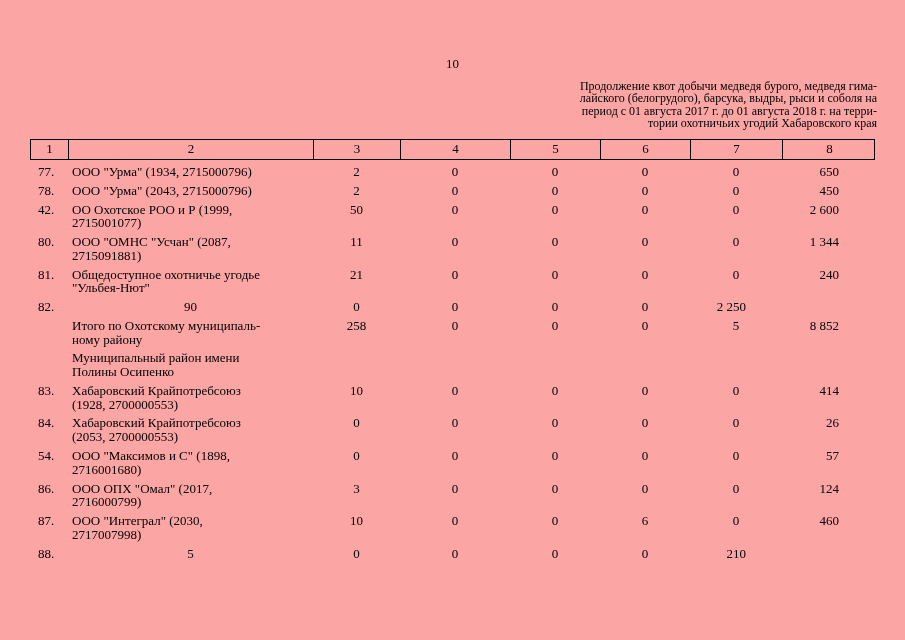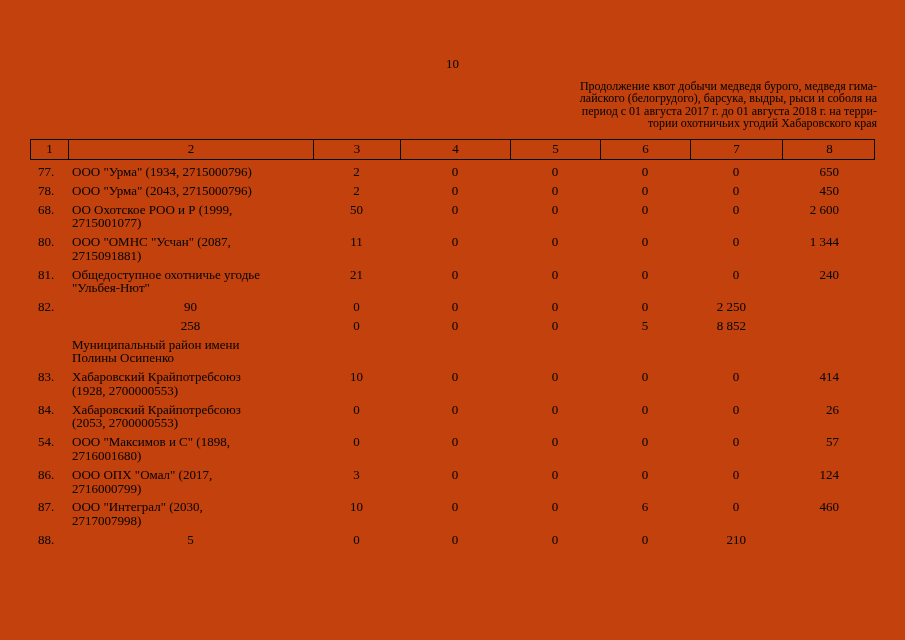--- a/index.html
+++ b/index.html
@@ -2,21 +2,21 @@
 <html><head>
 <meta charset="utf-8">
 <style>
   * { margin:0; padding:0; box-sizing:border-box; }
   html,body { background:#fff; }
   body {
     width:905px; height:640px;
     font-family:"Liberation Serif","DejaVu Serif",serif;
     color:#000;
   }
-  .sheet { position:relative; width:905px; height:640px; overflow:hidden; background:#c2410c; }
+  .sheet { position:relative; width:905px; height:640px; overflow:hidden; background:#fca5a5; }
 
   .page-number {
     position:absolute; top:56px; left:0; width:100%;
     text-align:center; font-size:13px;
   }
 
   .cont-header {
     position:absolute; top:80px; right:28px; width:368px;
     text-align:right; font-size:12px; line-height:1.04;
     white-space:pre-line;
@@ -84,21 +84,21 @@
           <div class="cell c1">78.</div>
           <div class="cell c2">ООО "Урма" (2043, 2715000796)</div>
           <div class="cell c3">2</div>
           <div class="cell c4">0</div>
           <div class="cell c5">0</div>
           <div class="cell c6">0</div>
           <div class="cell c7">0</div>
           <div class="cell c8">450</div>
         </div>
         <div class="grid-row trow">
-          <div class="cell c1">68.</div>
+          <div class="cell c1">42.</div>
           <div class="cell c2">ОО Охотское РОО и Р (1999,
 2715001077)</div>
           <div class="cell c3">50</div>
           <div class="cell c4">0</div>
           <div class="cell c5">0</div>
           <div class="cell c6">0</div>
           <div class="cell c7">0</div>
           <div class="cell c8">2 600</div>
         </div>
         <div class="grid-row trow">
@@ -127,20 +127,22 @@
           <div class="cell c1">82.</div>
           <div class="cell c3">90</div>
           <div class="cell c4">0</div>
           <div class="cell c5">0</div>
           <div class="cell c6">0</div>
           <div class="cell c7">0</div>
           <div class="cell c8">2 250</div>
         </div>
         <div class="grid-row trow">
           <div class="cell c1"></div>
+          <div class="cell c2">Итого по Охотскому муниципаль-
+ному району</div>
           <div class="cell c3">258</div>
           <div class="cell c4">0</div>
           <div class="cell c5">0</div>
           <div class="cell c6">0</div>
           <div class="cell c7">5</div>
           <div class="cell c8">8 852</div>
         </div>
         <div class="grid-row trow">
           <div class="cell c1"></div>
           <div class="cell c2">Муниципальный район имени

